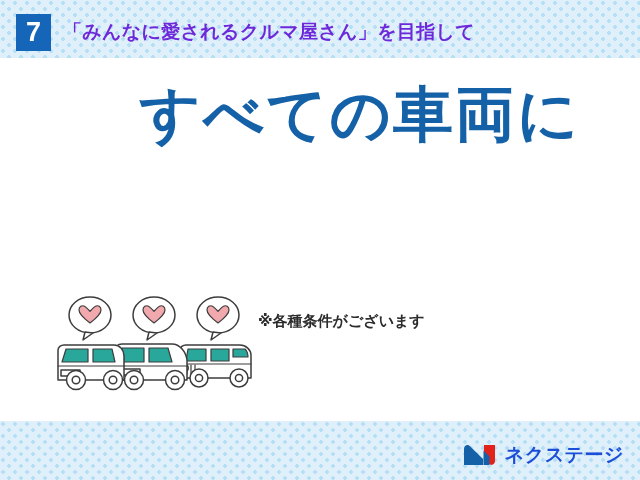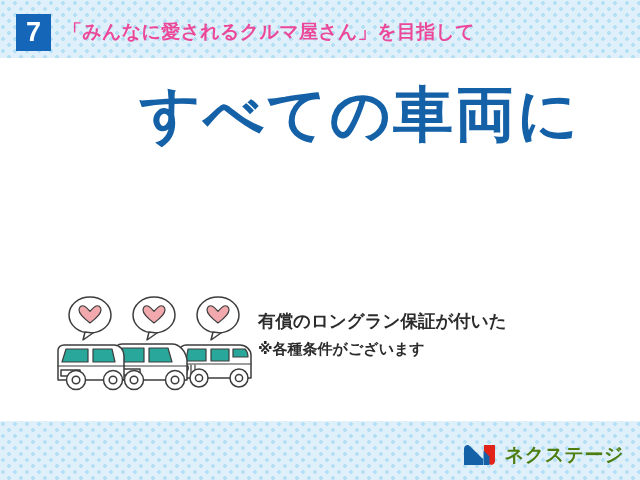--- a/index.html
+++ b/index.html
@@ -51,21 +51,21 @@
     font-size: 27px;
     font-weight: bold;
     display: flex;
     align-items: center;
     justify-content: center;
     line-height: 1;
     font-family: "Liberation Sans", sans-serif;
   }
   #header-title {
     margin-left: 12px;
-    color: #ec4899;
+    color: #6d28d9;
     font-size: 19px;
     font-weight: bold;
     letter-spacing: 0.3px;
     white-space: nowrap;
     font-family: "DejaVu Sans", "Liberation Sans", sans-serif;
   }
 
   
   #headline {
     position: absolute;
@@ -122,21 +122,21 @@
     position: absolute;
     right: 16px;
     top: 442px;
     display: flex;
     align-items: center;
     z-index: 5;
   }
   #logo-mark { display: block; }
   #logo-text {
     margin-left: 7px;
-    color: #4d7c0f;
+    color: #1d4ed8;
     font-size: 19px;
     font-weight: bold;
     letter-spacing: 0.5px;
     white-space: nowrap;
     font-family: "DejaVu Sans", "Liberation Sans", sans-serif;
   }
 </style>
 </head>
 <body>
 
@@ -210,21 +210,20 @@
         <circle cx="24" cy="88" r="9.5" fill="#ffffff"></circle>
         <circle cx="24" cy="88" r="3.8" fill="#ffffff"></circle>
         <circle cx="61" cy="88" r="9.5" fill="#ffffff"></circle>
         <circle cx="61" cy="88" r="3.8" fill="#ffffff"></circle>
       </g>
 
     </g>
   </svg>
 
   <div id="body-copy">
-    <span class="copy-line">有償のロングラン保証が付いた</span>
     <span class="copy-note">※各種条件がございます</span>
   </div>
 
   <div id="brand-logo">
     <svg id="logo-mark" width="36" height="24" viewBox="0 0 36 24">
       <path d="M2 22 L2 6 C2 2.6 5.6 0.8 8 3.2 L21 16 L21 22 L13 22 L13 12 L13 22 Z" fill="#1461a8"></path>
       <path d="M22 2 L33 2 L33 18 C33 21.4 29.4 23.2 27 20.8 L22 15.8 Z" fill="#e2231a"></path>
       <path d="M21.5 22 L21.5 7.5 L27.5 13.5 L27.5 22 Z" fill="#1461a8"></path>
     </svg>
     <span id="logo-text">ネクステージ</span>

